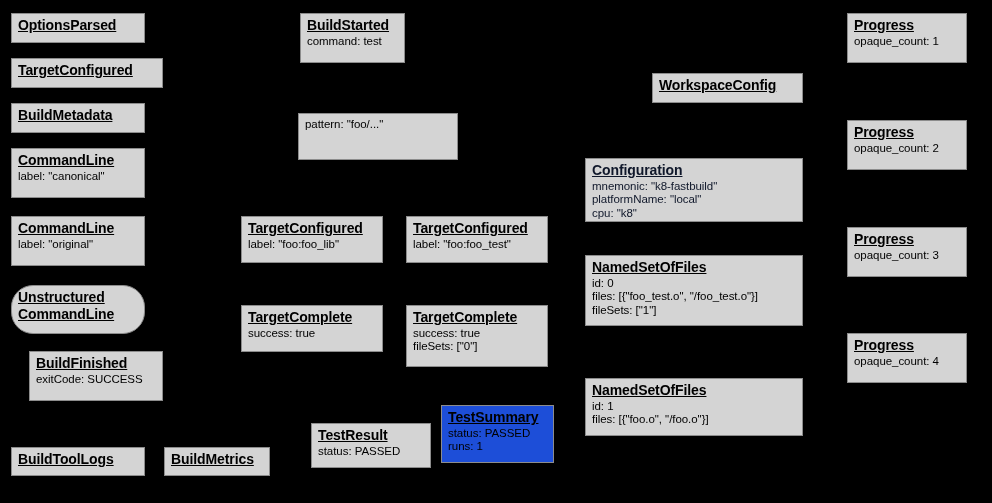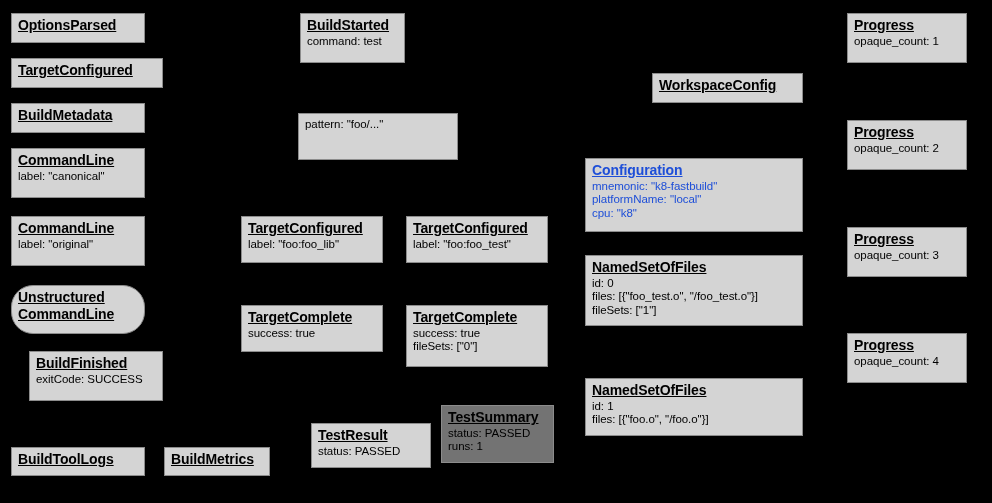--- a/index.html
+++ b/index.html
@@ -79,21 +79,21 @@
       <span class="fields">pattern: "foo/..."</span>
     </div>
     <div class="node" style="left: 847px; top: 120px; width: 120px; height: 50px; background: rgb(212, 212, 212); border-color: rgb(140, 140, 140); color: rgb(0, 0, 0);">
       <span class="title">Progress</span>
       <span class="fields">opaque_count: 2</span>
     </div>
     <div class="node" style="left: 11px; top: 148px; width: 134px; height: 50px; background: rgb(212, 212, 212); border-color: rgb(140, 140, 140); color: rgb(0, 0, 0);">
       <span class="title">CommandLine</span>
       <span class="fields">label: "canonical"</span>
     </div>
-    <div class="node" style="left: 585px; top: 158px; width: 218px; height: 74px; background: rgb(212, 212, 212); border-color: rgb(140, 140, 140); color: #1d4ed8;">
+    <div class="node" style="left: 585px; top: 158px; width: 218px; height: 64px; background: rgb(212, 212, 212); border-color: rgb(140, 140, 140); color: #0f172a;">
       <span class="title">Configuration</span>
       <span class="fields">mnemonic: "k8-fastbuild"
 platformName: "local"
 cpu: "k8"</span>
     </div>
     <div class="node" style="left: 241px; top: 216px; width: 142px; height: 47px; background: rgb(212, 212, 212); border-color: rgb(140, 140, 140); color: rgb(0, 0, 0);">
       <span class="title">TargetConfigured</span>
       <span class="fields">label: "foo:foo_lib"</span>
     </div>
     <div class="node" style="left: 406px; top: 216px; width: 142px; height: 47px; background: rgb(212, 212, 212); border-color: rgb(140, 140, 140); color: rgb(0, 0, 0);">
@@ -133,21 +133,21 @@
     </div>
     <div class="node" style="left: 29px; top: 351px; width: 134px; height: 50px; background: rgb(212, 212, 212); border-color: rgb(140, 140, 140); color: rgb(0, 0, 0);">
       <span class="title">BuildFinished</span>
       <span class="fields">exitCode: SUCCESS</span>
     </div>
     <div class="node" style="left: 585px; top: 378px; width: 218px; height: 58px; background: rgb(212, 212, 212); border-color: rgb(140, 140, 140); color: rgb(0, 0, 0);">
       <span class="title">NamedSetOfFiles</span>
       <span class="fields">id: 1
 files: [{"foo.o", "/foo.o"}]</span>
     </div>
-    <div class="node" style="left: 441px; top: 405px; width: 113px; height: 58px; background: #737373; border-color: rgb(140, 140, 140); color: rgb(0, 0, 0);">
+    <div class="node" style="left: 441px; top: 405px; width: 113px; height: 58px; background: #1d4ed8; border-color: rgb(140, 140, 140); color: rgb(0, 0, 0);">
       <span class="title">TestSummary</span>
       <span class="fields">status: PASSED
 runs: 1</span>
     </div>
     <div class="node" style="left: 311px; top: 423px; width: 120px; height: 45px; background: rgb(212, 212, 212); border-color: rgb(140, 140, 140); color: rgb(0, 0, 0);">
       <span class="title">TestResult</span>
       <span class="fields">status: PASSED</span>
     </div>
     <div class="node title-only" style="left: 11px; top: 447px; width: 134px; height: 29px; background: rgb(212, 212, 212); border-color: rgb(140, 140, 140); color: rgb(0, 0, 0);">
       <span class="title">BuildToolLogs</span>

